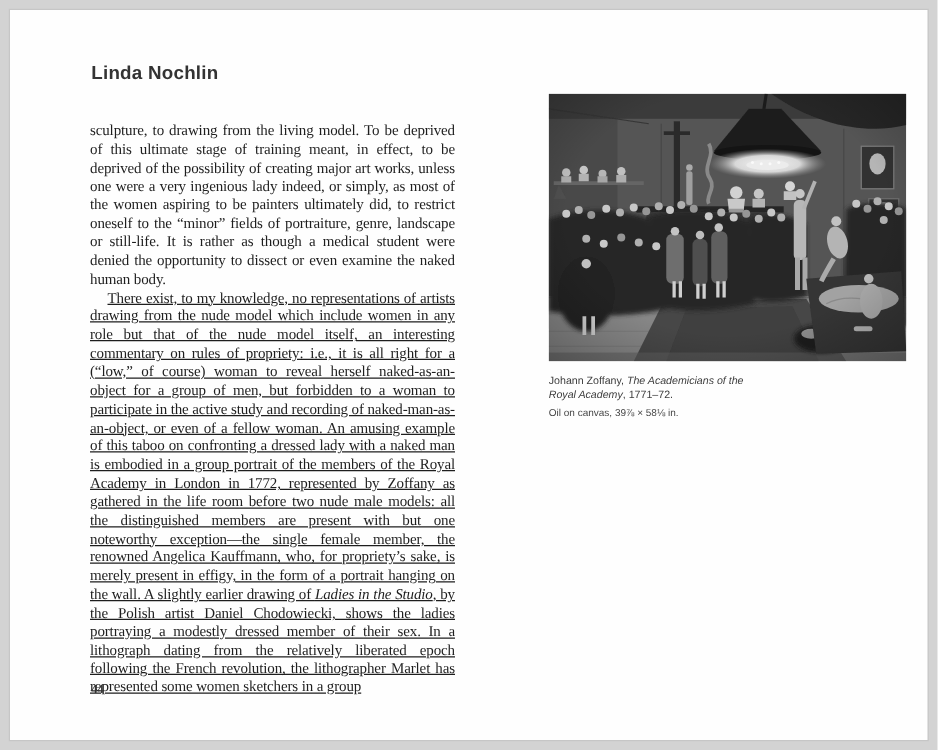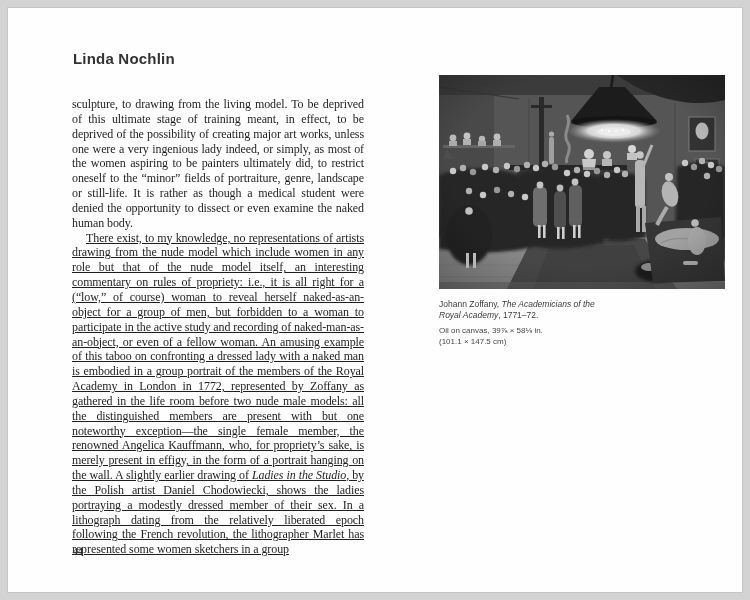--- a/index.html
+++ b/index.html
@@ -236,19 +236,18 @@
           <circle cx="136" cy="107" r="3.4" fill="#c4c4c4"></circle>
         <circle cx="30" cy="136" r="3.8" fill="#c0c0c0"></circle>
       </g>
 
       <rect width="286" height="214" fill="url(#vig)"></rect>
     </svg>
 
     <figcaption class="figure-caption">
       <p class="cap-line1"><span>Johann Zoffany, </span><em>The Academicians of the Royal Academy</em><span>, 1771–72.</span></p>
       <p class="cap-meta">Oil on canvas, 39⅞ × 58⅛ in.</p>
-      <p class="cap-meta">(101.1 × 147.5 cm)</p>
     </figcaption>
   </figure>
 
   <div class="folio">44</div>
 
 </div>
 
 </body></html>

